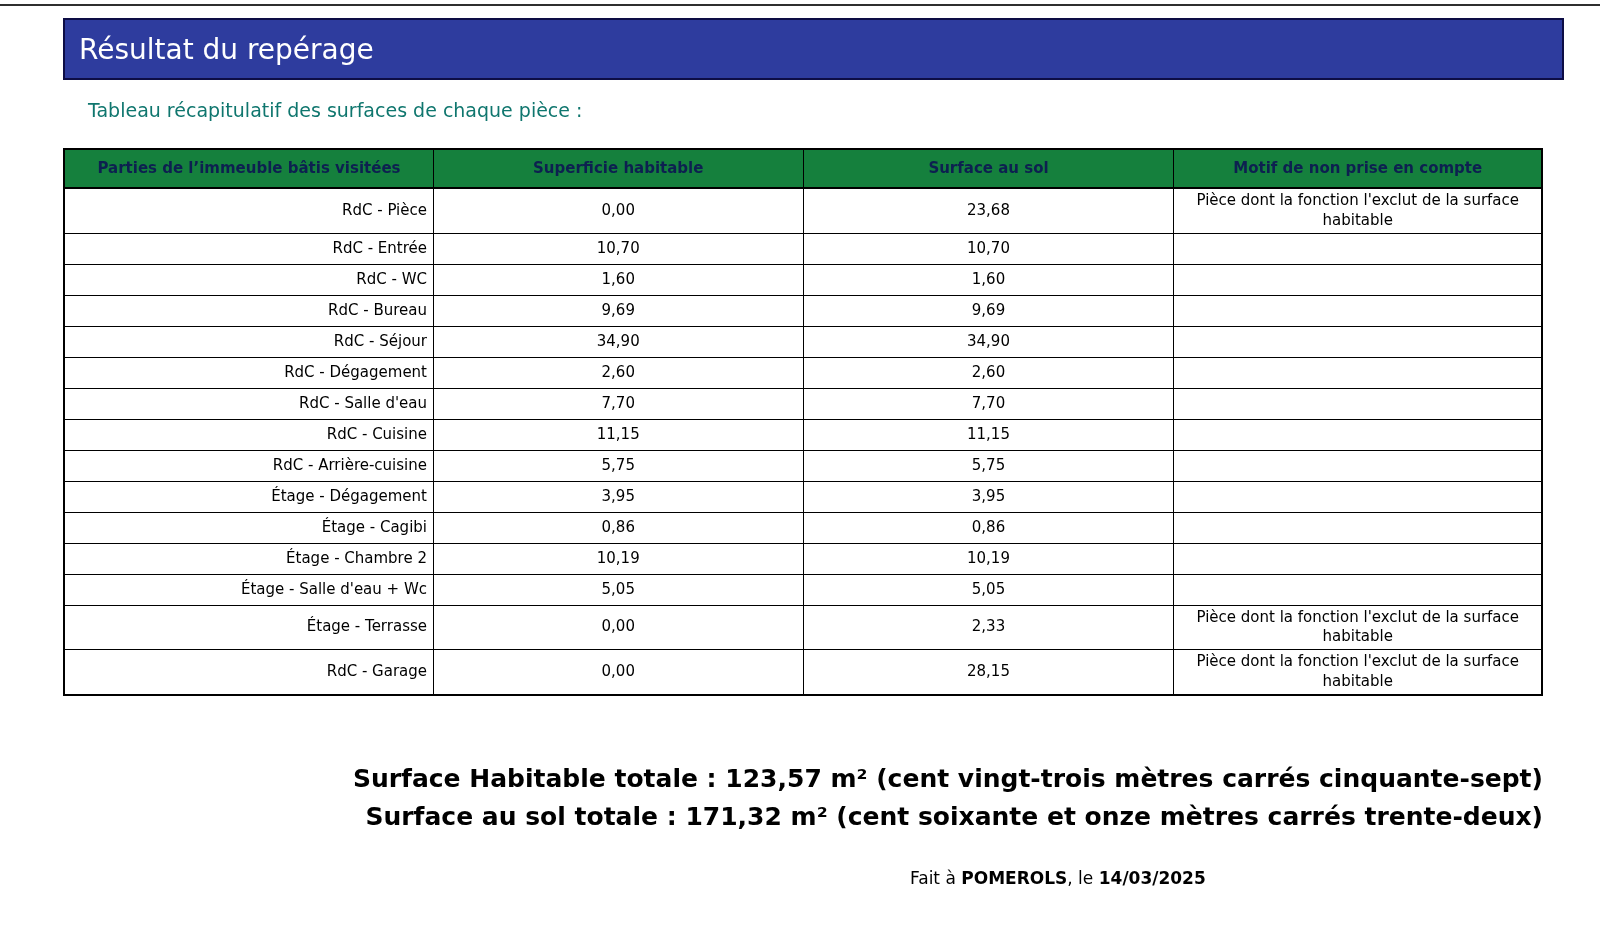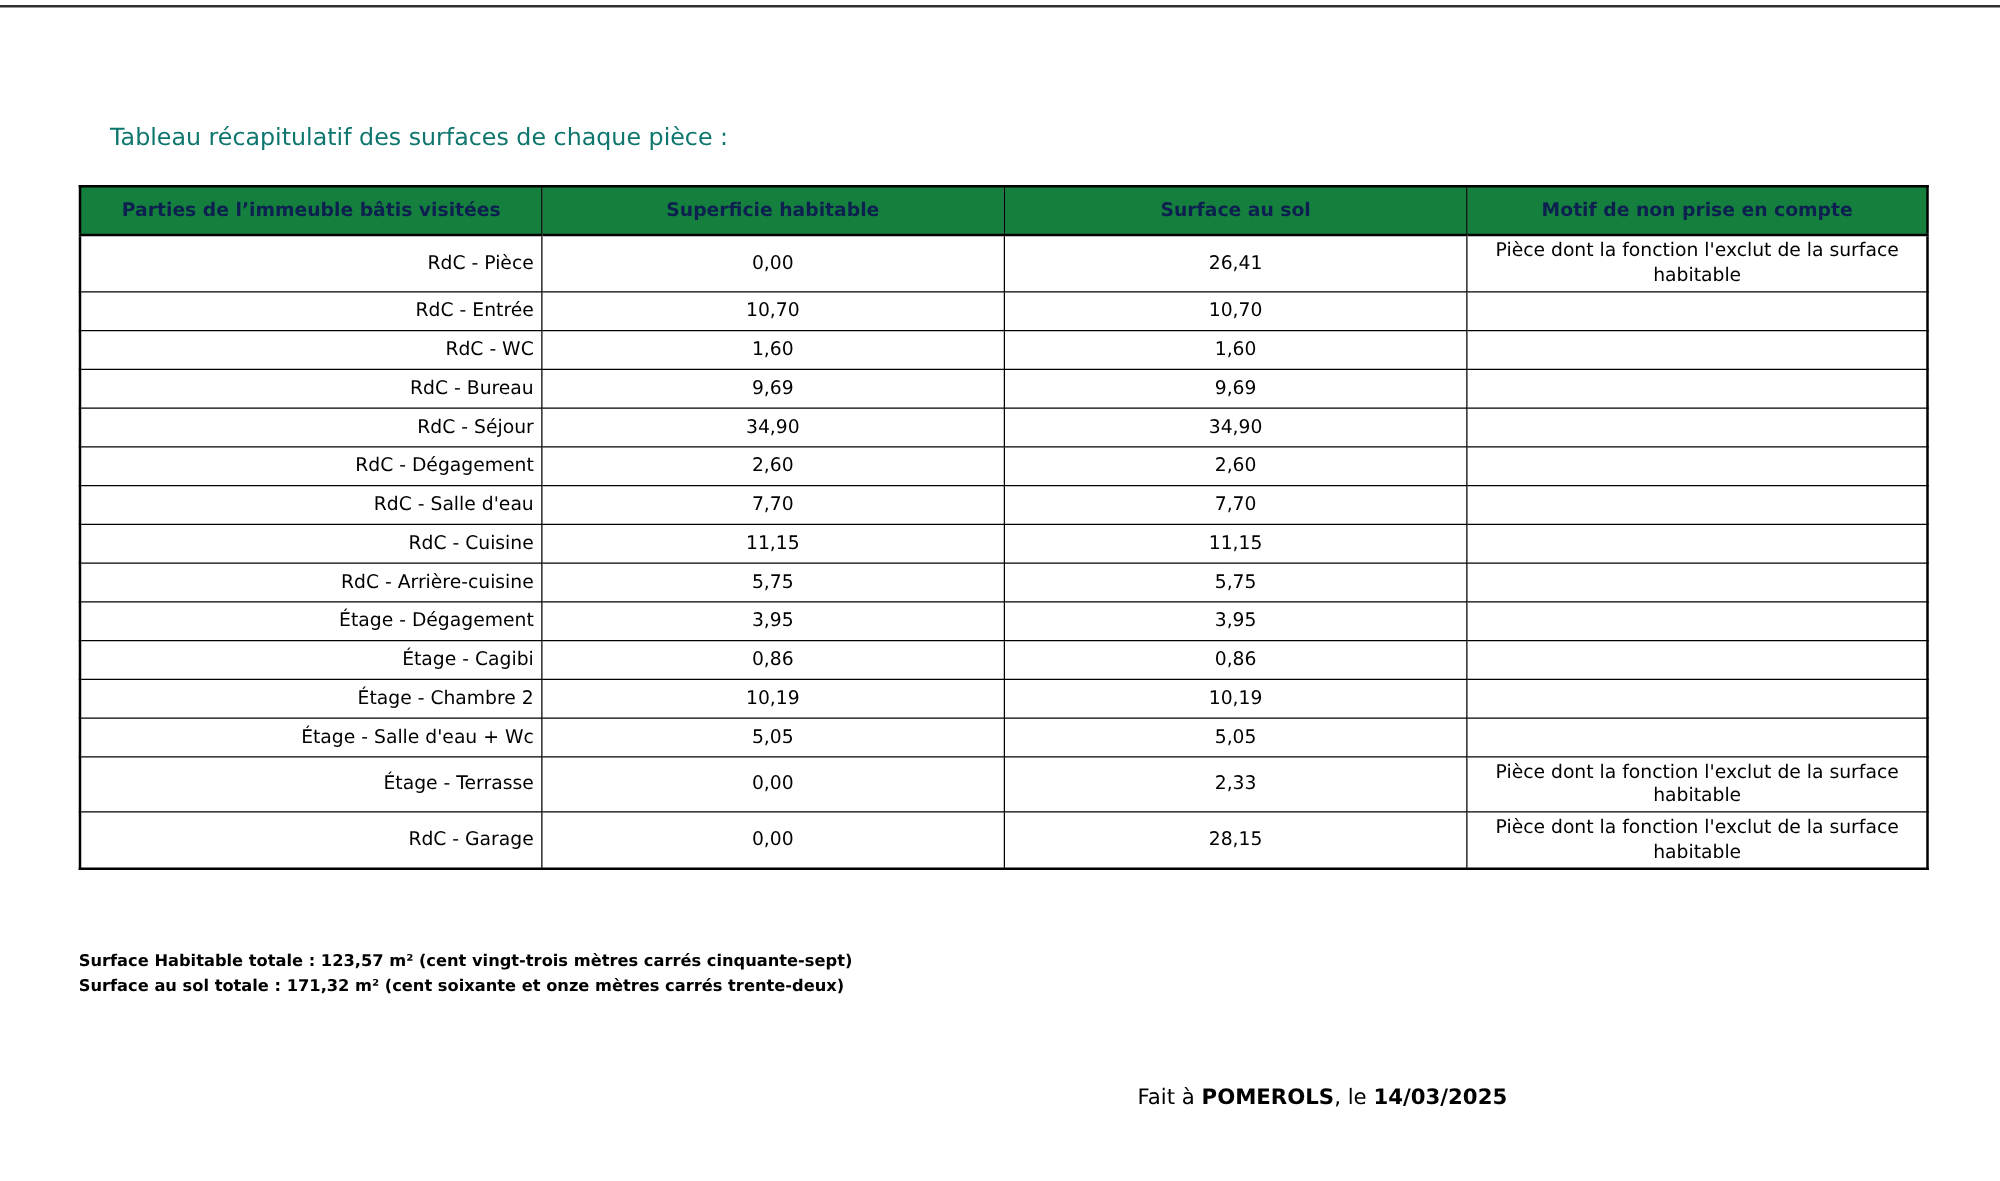--- a/index.html
+++ b/index.html
@@ -76,42 +76,45 @@
   table.surfaces td { height: 26px; vertical-align: middle; }
   td.c-piece { text-align: right; padding-left: 10px; }
   td.c-hab   { text-align: center; }
   td.c-sol   { text-align: center; vertical-align: top; padding-top: 5px; }
   td.c-motif { text-align: center; padding-left: 34px; padding-right: 34px; }
   .totals {
     position: absolute;
     top: 760px;
     left: 63px;
     width: 1480px;
-    text-align: left;
+    text-align: right;
     font-weight: bold;
-    font-size: 13px;
+    font-size: 25px;
     line-height: 1.5;
     color: #000;
   }
   .made-at {
     position: absolute;
     top: 868px;
     left: 910px;
     font-size: 17px;
     color: #000;
   }
   .made-at b { font-weight: bold; }
 </style>
 </head>
 <body>
 
 <div class="page">
 
   <div class="top-rule"></div>
 
+  <div class="title-bar">
+    <span class="title-text">Résultat du repérage</span>
+  </div>
 
   <div class="subtitle">Tableau récapitulatif des surfaces de chaque pièce :</div>
 
   <table class="surfaces">
     <colgroup>
       <col style="width:25%">
         <col style="width:25%">
         <col style="width:25.1%">
         <col style="width:24.9%">
     </colgroup>
@@ -120,21 +123,21 @@
         <th>Parties de l’immeuble bâtis visitées</th>
         <th>Superficie habitable</th>
         <th>Surface au sol</th>
         <th>Motif de non prise en compte</th>
       </tr>
     </thead>
     <tbody>
     <tr>
       <td class="c-piece">RdC - Pièce</td>
       <td class="c-hab">0,00</td>
-      <td class="c-sol">26,41</td>
+      <td class="c-sol">23,68</td>
       <td class="c-motif">Pièce dont la fonction l'exclut de la surface habitable</td>
     </tr>
 
     <tr>
       <td class="c-piece">RdC - Entrée</td>
       <td class="c-hab">10,70</td>
       <td class="c-sol">10,70</td>
       <td class="c-motif"></td>
     </tr>
 

